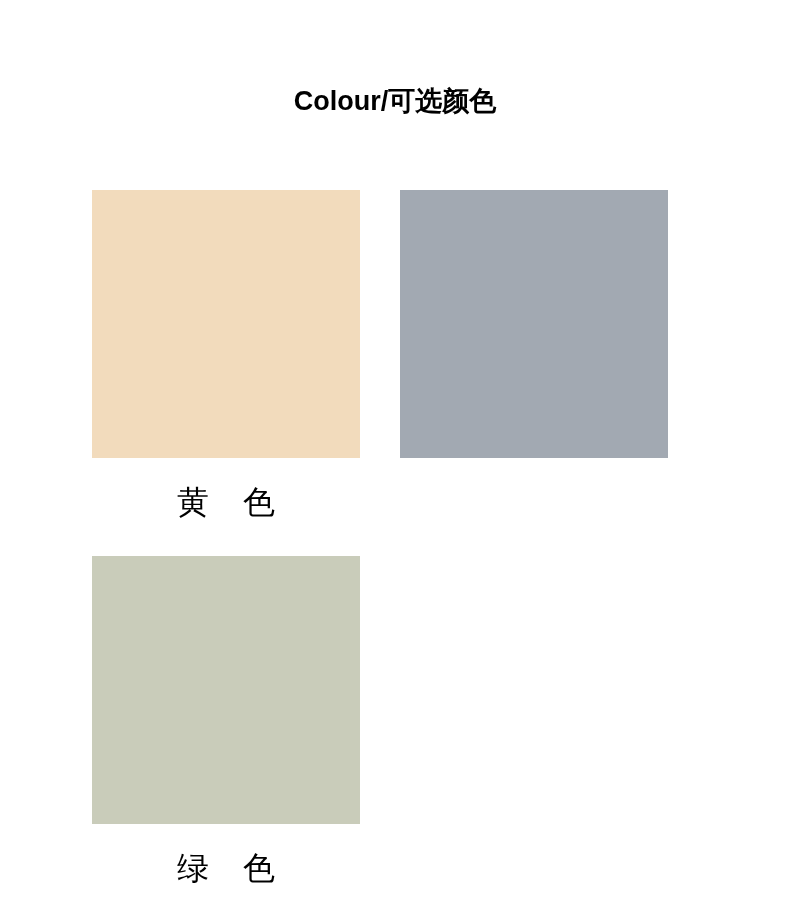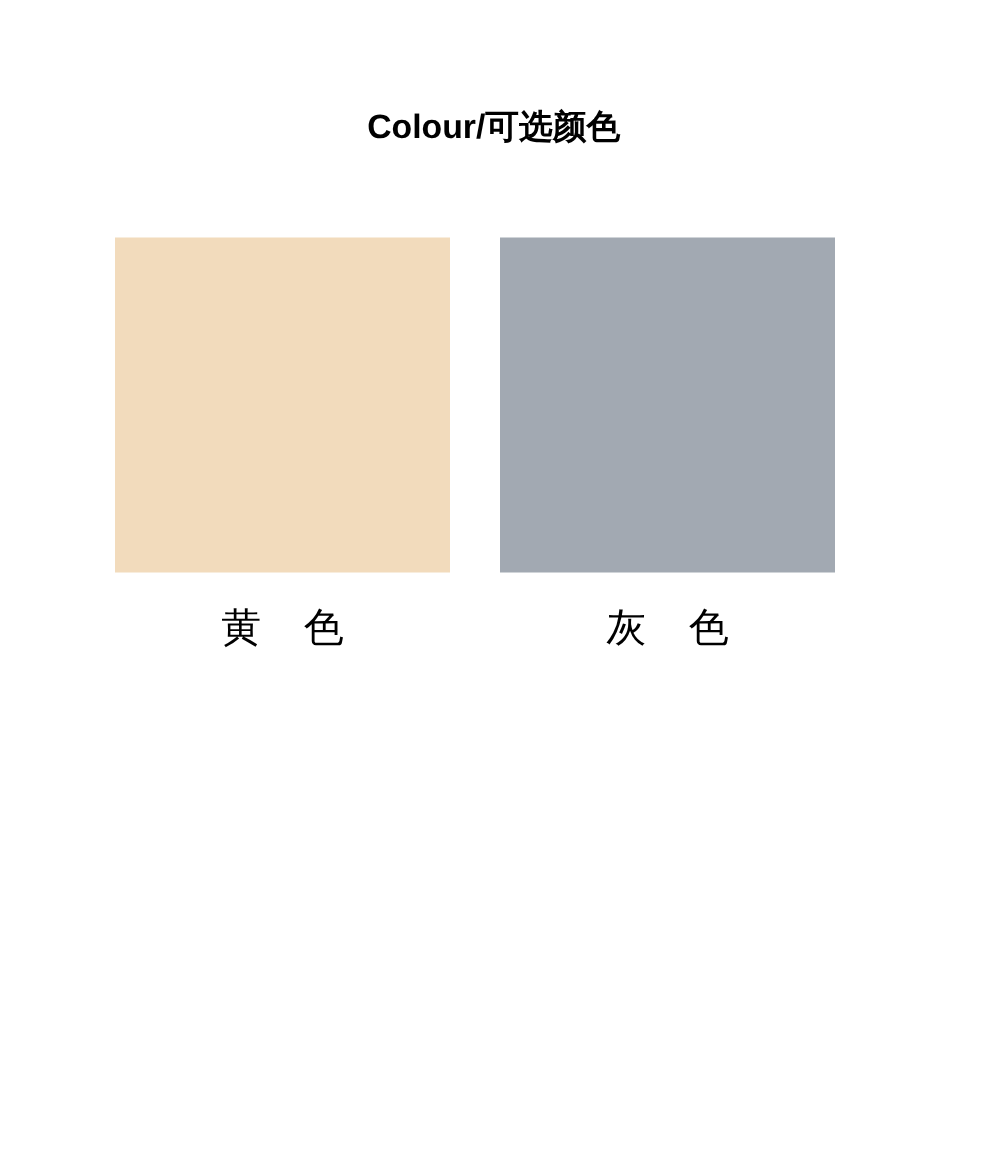--- a/index.html
+++ b/index.html
@@ -85,18 +85,21 @@
   <div class="swatch-grid">
 
     <div class="swatch-cell">
       <div class="swatch-chip" style="background-color: rgb(242, 219, 188);"></div>
       <div class="swatch-label">黄 色</div>
     </div>
 
 
     <div class="swatch-cell">
       <div class="swatch-chip" style="background-color: rgb(162, 169, 178);"></div>
-      <div class="swatch-label">灰 色</div>
     </div>
 
+    <div class="swatch-cell">
+      <div class="swatch-chip" style="background-color: rgb(201, 204, 186);"></div>
+      <div class="swatch-label">绿 色</div>
+    </div>
 
   </div>
 </div>
 
 </body></html>

